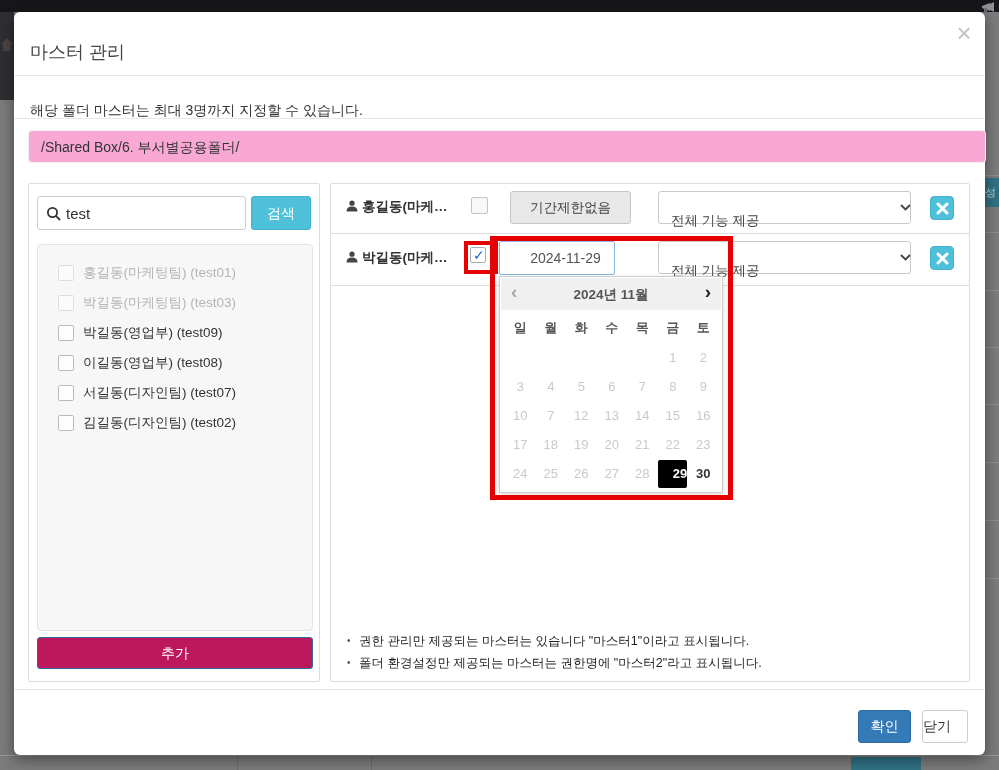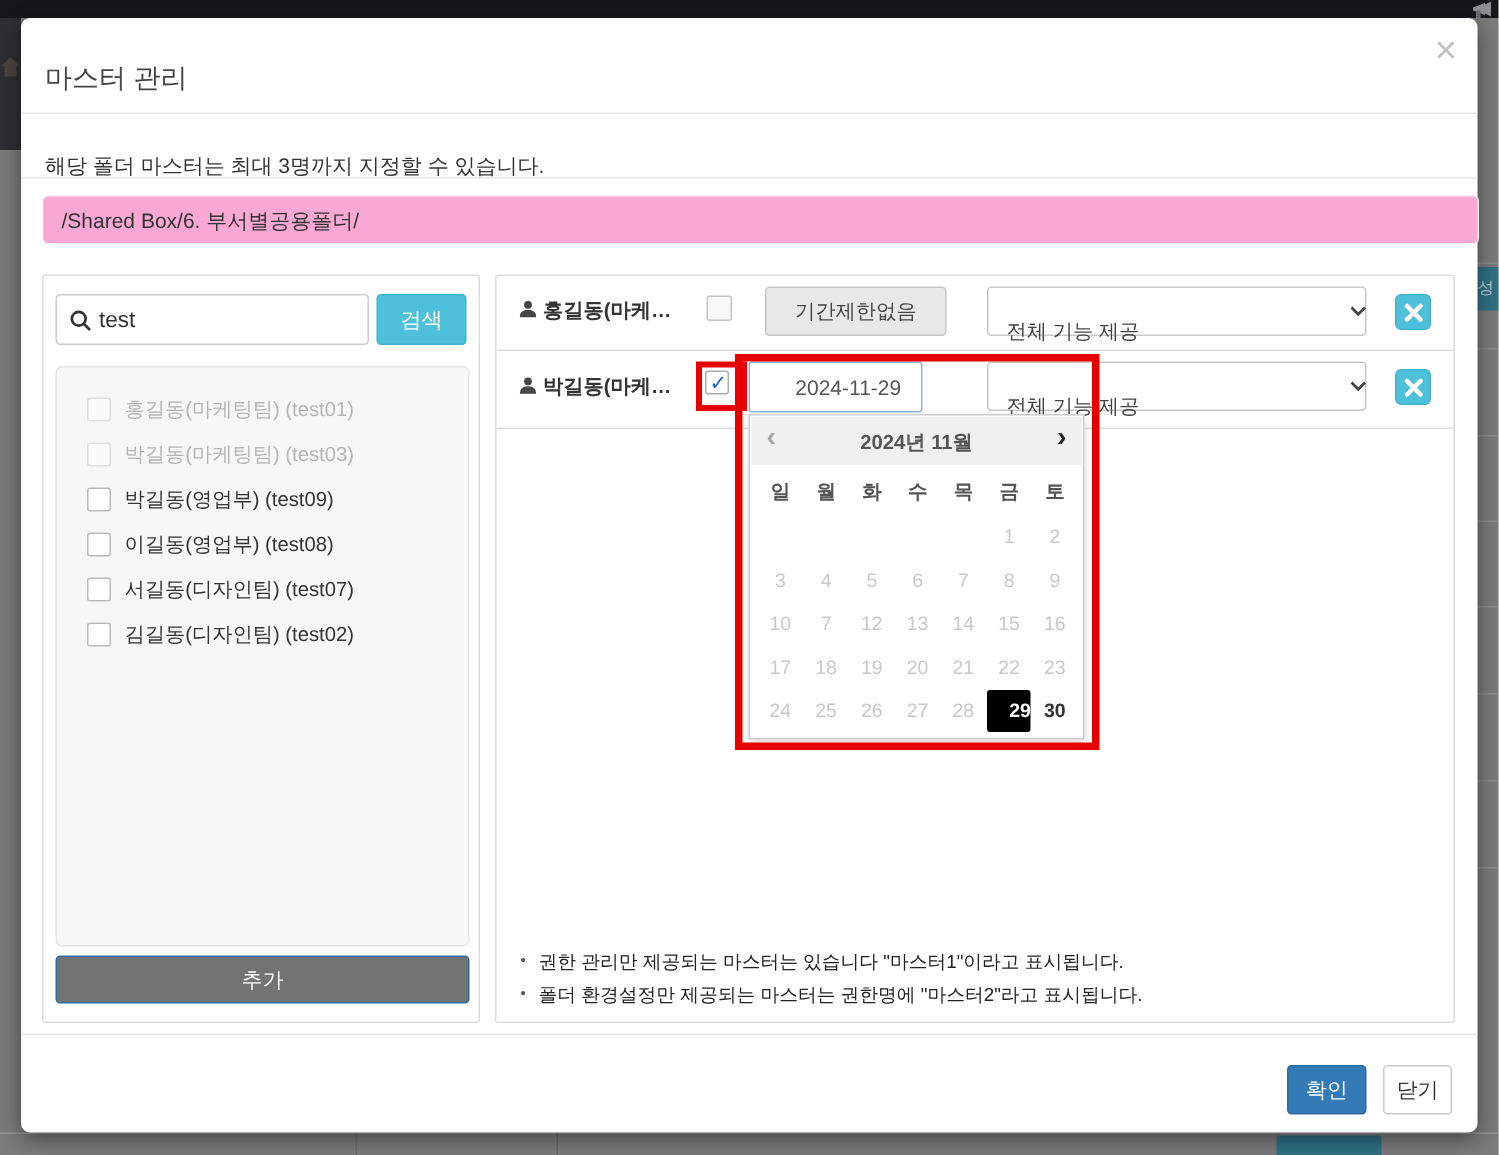--- a/index.html
+++ b/index.html
@@ -38,21 +38,21 @@
   .search-box { left:8px; top:12px; width:209px; height:34px; border:1px solid #ccc; border-radius:3px; background:#fff; }
   .search-box input { position:absolute; left:28px; top:1px; width:176px; height:30px; border:0; outline:none; font-size:15px; color:#333; font-family:inherit; background:transparent; }
   .search-ico { position:absolute; left:8px; top:9px; }
   .btn-search { left:222px; top:12px; width:60px; height:34px; background:#4ec0da; border:1px solid #43b3cd; border-radius:3px; color:#fff; font-size:14px; text-align:center; line-height:32px; cursor:pointer; }
   .user-list { left:8px; top:60px; width:276px; height:387px; background:#f7f7f7; border:1px solid #e4e4e4; border-radius:4px; padding:13px 0 0 0; }
   .user-item { position:relative; height:30px; display:flex; align-items:center; padding-left:20px; }
   .user-item .ucb { position:relative; width:16px; height:16px; border:1px solid #bbb; background:#fefefe; border-radius:2px; flex:0 0 auto; }
   .user-item .ulabel { position:relative; margin-left:9px; font-size:13.5px; color:#333; white-space:nowrap; }
   .user-item.disabled .ucb { border-color:#dedede; background:#fbfbfb; }
   .user-item.disabled .ulabel { color:#b5b5b5; }
-  .btn-add { left:8px; top:453px; width:276px; height:32px; background:#737373; border:1px solid #2e6da4; border-radius:3px; color:#fff; font-size:14px; text-align:center; line-height:30px; cursor:pointer; }
+  .btn-add { left:8px; top:453px; width:276px; height:32px; background:#be185d; border:1px solid #2e6da4; border-radius:3px; color:#fff; font-size:14px; text-align:center; line-height:30px; cursor:pointer; }
 
   
   .rowline { background:#ddd; height:1px; }
   .person { width:12px; height:12px; }
   .mname { font-size:13.5px; color:#333; white-space:nowrap;font-weight:bold; }
   .cb { width:17px; height:17px; border:1px solid #c4c4c4; background:#f8f8f8; border-radius:2px; }
   .cb.checked { background:#fff; border-color:#ababab; }
   .cb.checked::after { content:"✓"; position:absolute; left:2px; top:-1px; font-size:14px; font-weight:bold; color:#1a66cc; }
   .btn-period { width:121px; height:33px; background:#e8e8e8; border:1px solid #c6c6c6; border-radius:3px; color:#444; font-size:13.5px; text-align:center; line-height:31px; }
   .sel { width:253px; height:33px; border:1px solid #c9c9c9; border-radius:3px; background:#fff; }
@@ -81,21 +81,21 @@
   .red-small { left:450px; top:229px; width:34px; height:33px; border:4px solid #e60000; z-index:9; pointer-events:none; }
   .red-big   { left:476px; top:224px; width:243px; height:264px; border:5px solid #e60000; z-index:9; pointer-events:none; }
 
   
   .notes { left:16px; top:446px; width:600px; }
   .notes .note { position:relative; font-size:12.5px; color:#222; line-height:22px; padding-left:12px; }
   .notes .note::before { content:"•"; position:absolute; left:0; top:0; font-size:10px; color:#555; }
 
   
   .btn-confirm { left:844px; top:698px; width:53px; height:33px; background:#337ab7; border:1px solid #2e6da4; border-radius:3px; color:#fff; font-size:14px; text-align:center; line-height:31px; cursor:pointer; }
-  .btn-cancel  { left:908px; top:698px; width:46px; height:33px; background:#fff; border:1px solid #ccc; border-radius:3px; color:#333; font-size:14px; text-align:center; line-height:31px; cursor:pointer; }
+  .btn-cancel  { left:908px; top:698px; width:46px; height:33px; background:#fff; border:1px solid #ccc; border-radius:3px; color:#333; font-size:14px; line-height:31px; cursor:pointer; }
 </style>
 </head>
 <body>
 
 <div id="stage">
 
   <div class="topbar"></div>
   <div class="mega">
     <svg width="16" height="12" viewBox="0 0 16 12">
         <path d="M1 4 L9 1 L9 9 L1 6 Z M9 2 L13 0 L13 10 L9 8 Z" fill="#8f8f94"></path>

